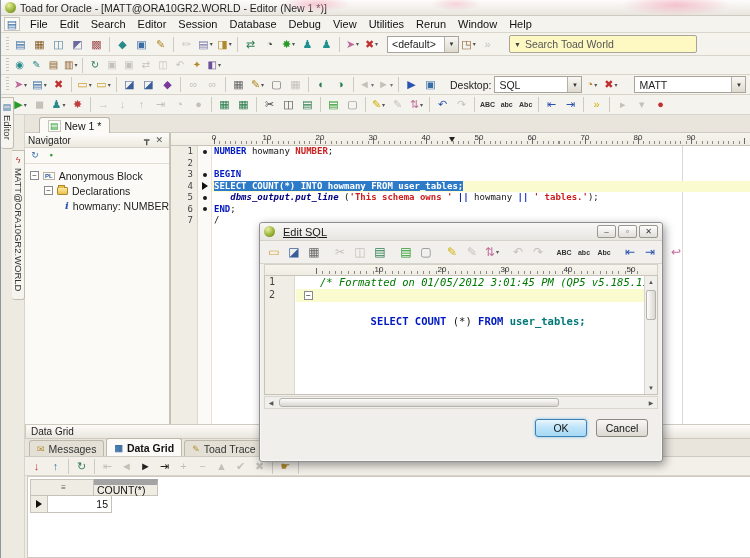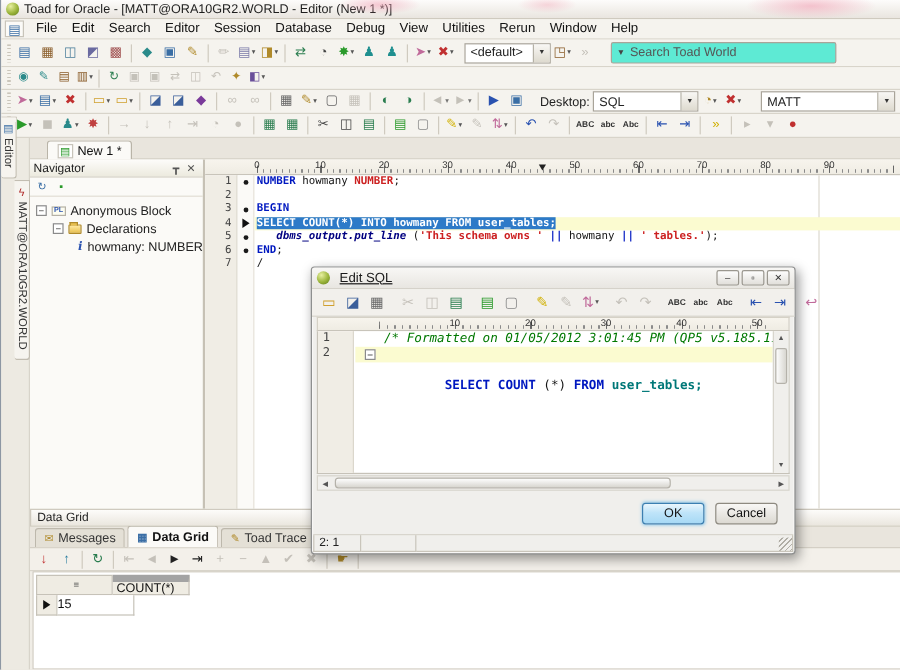--- a/index.html
+++ b/index.html
@@ -46,21 +46,21 @@
   .combo { display:inline-flex; align-items:center; background:#fff; border:1px solid #a9a499;
     height:17px; font-size:10.5px; color:#222; }
   .combo .cval { padding:0 4px; white-space:nowrap; overflow:hidden; }
   .combo .carw { width:14px; height:15px; margin-left:auto; background:linear-gradient(#f8f7f4,#dedacf);
     border-left:1px solid #b5b1a6; font-size:6px; color:#333; display:flex; align-items:center; justify-content:center; }
   .default-combo { width:72px; margin-left:6px; }
   .desktop-lbl { font-size:10.5px; color:#222; margin:0 3px 0 10px; }
   .desktop-combo { width:88px; }
   .schema-combo { width:112px; margin-left:14px; }
   .searchbox { display:flex; align-items:center; width:188px; height:18px; margin-left:12px;
-    background:#5eead4; border:1px solid #a9a499; border-radius:2px; font-size:10.5px; color:#555; }
+    background:#fef9c3; border:1px solid #a9a499; border-radius:2px; font-size:10.5px; color:#555; }
   .searchbox .sarw { font-size:7px; color:#444; padding:0 4px; }
 
   
   .leftstrip { position:absolute; left:0; top:115px; width:24px; height:443px; background:#edeae2; border-right:1px solid #d8d4ca; }
   .vtab { position:absolute; background:#f6f4ef; border:1px solid #c2bdb1; border-left:none;
     writing-mode:vertical-rl; font-size:9.5px; color:#333; display:flex; align-items:center;
     padding:4px 0; border-radius:0 0 3px 3px; }
   .vtab .vicon { writing-mode:horizontal-tb; font-size:9px; margin-bottom:3px; }
   .vtab-editor { left:0; top:-18px; width:13px; height:52px; }
   .vtab-conn { left:11px; top:35px; width:13px; height:150px; }
@@ -129,21 +129,21 @@
   .bptab.active { background:#fbfaf7; font-weight:bold; color:#111; height:18px; }
   .bptab .bticon { font-size:9px; margin-right:4px; }
   .bptoolbar { height:19px; border-bottom:1px solid #d8d4ca; display:flex; align-items:center; padding-left:2px; background:#f3f0ea; }
   .gridarea { position:absolute; left:2px; top:52px; right:0; bottom:0; background:#fff; border:1px solid #cfcabf; }
   .grid { position:absolute; left:2px; top:2px; font-size:10.5px; color:#111; }
   .grow { display:flex; }
   .gcell { border:1px solid #c6c2b8; border-left:none; border-top:none; height:17px; display:flex; align-items:center; }
   .gsel { width:18px; background:#efece3; justify-content:center; border-left:1px solid #c6c2b8; }
   .ghead { width:64px; background:#efece3; padding-left:3px; border-top:6px solid #a3a3a3; }
   .ghead.first { border-left:1px solid #c6c2b8; border-top:1px solid #c6c2b8; }
-  .gval { width:64px; padding-right:3px; background:#fff; }
+  .gval { width:64px; justify-content:flex-end; padding-right:3px; background:#fff; }
   .rowarrow { width:0; height:0; border-top:4px solid transparent; border-bottom:4px solid transparent; border-left:6px solid #111; }
   .selglyph { font-size:8px; color:#555; }
 
   
   .dialog { position:absolute; left:258px; top:222px; width:404px; height:240px; z-index:10;
     background:#f0efec; border:1px solid #8e8f8f; border-radius:3px;
     box-shadow:2px 3px 10px rgba(0,0,0,.4), 0 0 0 1px rgba(255,255,255,.5) inset; }
   .dtitle { height:18px; background:linear-gradient(#f8f7f5,#e8e6e1); border-bottom:1px solid #d5d2ca;
     border-radius:3px 3px 0 0; display:flex; align-items:center; padding:0 4px; }
   .dtitle .dtext { font-size:11px; color:#1a1a1a; margin-left:4px;text-decoration:underline; }
@@ -598,23 +598,15 @@
     </div>
     <div class="dhscroll">
       <span class="dharrow">◀</span>
       <span class="dhthumb"></span>
       <span class="dharrow" style="margin-left:auto">▶</span>
     </div>
     <div class="dbuttons">
       <div class="btn btn-ok">OK</div>
       <div class="btn btn-cancel">Cancel</div>
     </div>
-    <div class="dstatus">
-      <div class="dcell dc1">
-        <span>2: 1</span>
-      </div>
-      <div class="dcell dc2"></div>
-      <div class="dcell dc3"></div>
-      <div class="dgrip"></div>
-    </div>
   </div>
 
 </div>
 
 </body></html>

